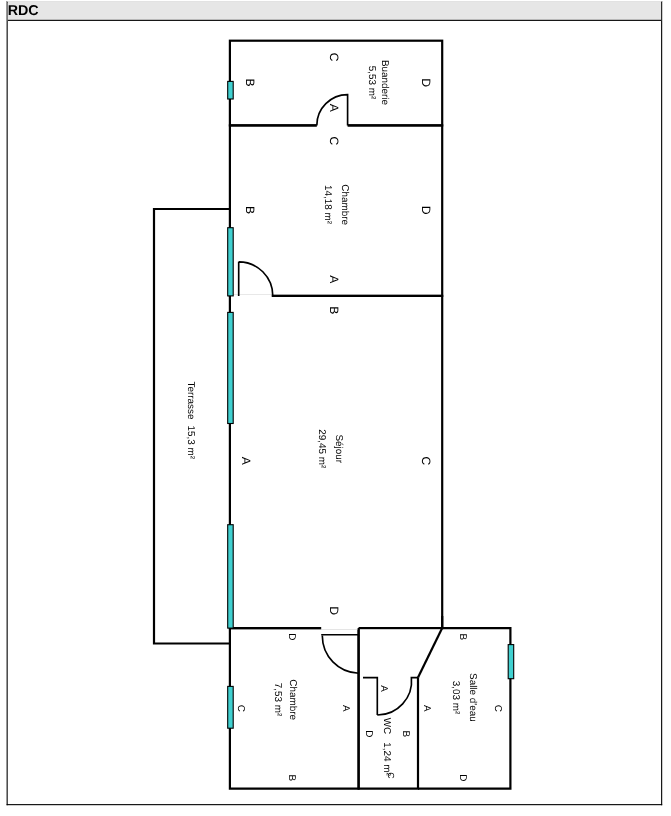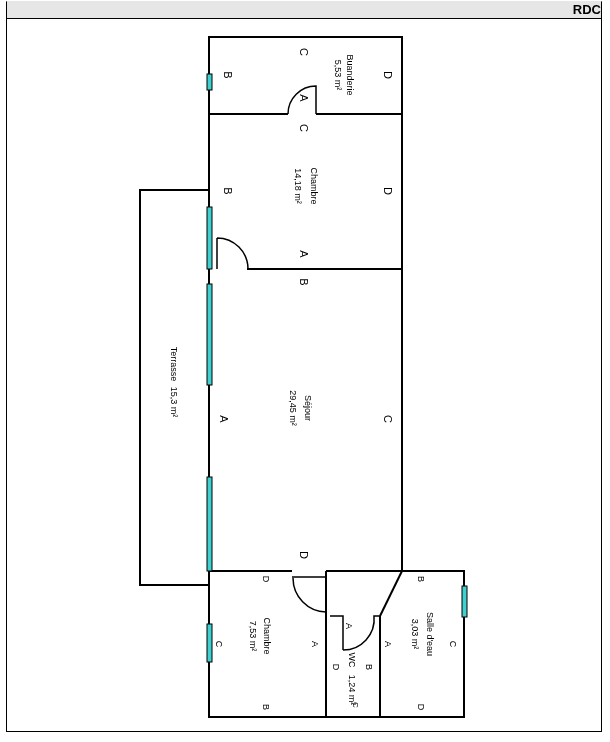--- a/index.html
+++ b/index.html
@@ -1,18 +1,18 @@
 <!DOCTYPE html>
 <html><head>
   <meta charset="utf-8">
   <style>
     html, body { margin: 0; padding: 0; background: #ffffff; }
     body { width: 610px; height: 742px; position: relative; overflow: hidden; font-family: "Liberation Sans", sans-serif; }
     .outer { position: absolute; left: 6px; top: 1px; width: 596px; height: 731px; border: 1.5px solid #000; border-top: 1px solid #bbb; box-sizing: border-box; }
-    .titlebar { position: absolute; left: 7px; top: 1px; width: 594px; height: 17px; background: #e6e6e6; border-bottom: 1.5px solid #000; text-align: right; font-weight: bold; font-size: 13px; line-height: 17px; color: #000; }
+    .titlebar { position: absolute; left: 7px; top: 1px; width: 594px; height: 17px; background: #e6e6e6; border-bottom: 1.5px solid #000; text-align: left; font-weight: bold; font-size: 13px; line-height: 17px; color: #000; }
     svg.plan { position: absolute; left: 0; top: 0; }
     .lbl { font-family: "Liberation Sans", sans-serif; fill: #000; }
   </style>
 </head>
 <body>
 
 <div class="outer"></div>
 <div class="titlebar">RDC</div>
 
 <svg class="plan" width="610" height="742" viewBox="0 0 610 742">

